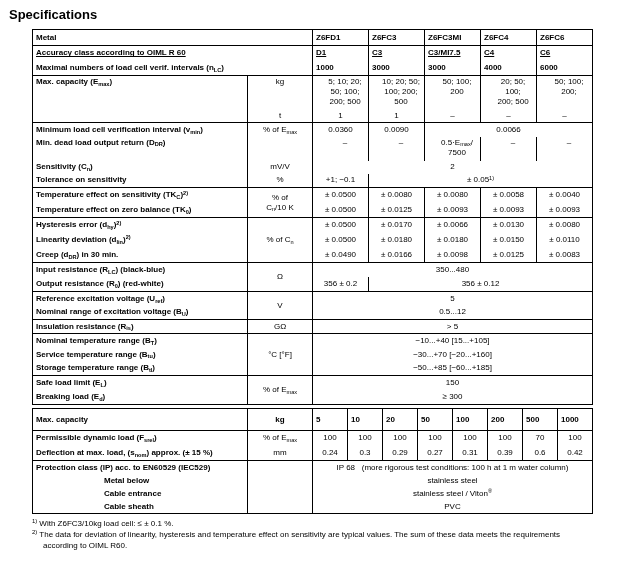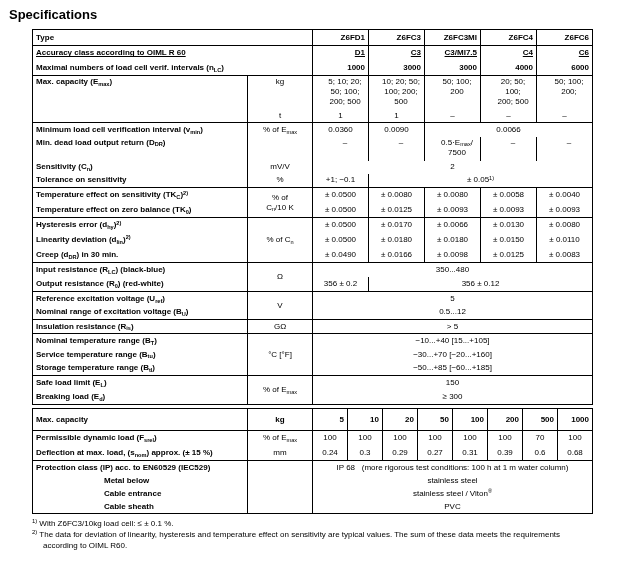--- a/index.html
+++ b/index.html
@@ -22,21 +22,21 @@
     vertical-align:middle; overflow:hidden;
   }
   tr.gt td { border-top:1px solid #000; }
   td.l, td.lt { text-align:left; font-weight:bold; }
   td.lt { vertical-align:top; }
   td.u, td.ut { text-align:center; font-weight:normal; }
   td.ut { vertical-align:top; }
   td.ub { text-align:center; font-weight:bold; }
   td.v, td.vt { text-align:center; font-weight:normal; }
   td.vt { vertical-align:top;padding-left:12px; }
-  td.b { text-align:right; font-weight:bold; }
+  td.b { text-align:left; font-weight:bold; }
   sub { font-size:70%; vertical-align:baseline; position:relative; top:0.35em; line-height:0; }
   sup { font-size:70%; vertical-align:baseline; position:relative; top:-0.45em; line-height:0; }
   .matl { display:inline-block; width:68px; }
   .footnotes { margin:5px 0 0 23px; width:556px; }
   .fn { font-size:8px; line-height:1.3; padding-left:11px; text-indent:-11px; margin:0 0 1px 0; }
   .fnm { font-size:6px; vertical-align:baseline; position:relative; top:-3px; padding-right:2px; }
 </style>
 </head>
 <body>
 
@@ -48,21 +48,21 @@
         <col style="width: 215px;">
         <col style="width: 65px;">
         <col style="width: 56px;">
         <col style="width: 56px;">
         <col style="width: 56px;">
         <col style="width: 56px;">
         <col style="width: 56px;">
       </colgroup>
       <tbody>
         <tr style="height: 16px;">
-          <td colspan="2" class="l">Type</td>
+          <td colspan="2" class="l">Metal</td>
           <td class="b">Z6FD1</td>
           <td class="b">Z6FC3</td>
           <td class="b">Z6FC3MI</td>
           <td class="b">Z6FC4</td>
           <td class="b">Z6FC6</td>
         </tr>
         <tr class="gt" style="height: 15px; text-decoration: underline;">
           <td colspan="2" class="l">Accuracy class according to OIML R 60</td>
           <td class="b">D1</td>
           <td class="b">C3</td>
@@ -253,21 +253,21 @@
         <tr style="height: 15px;">
           <td class="l">Deflection at max. load, (s<sub>nom</sub>) approx. (± 15 %)</td>
           <td class="u">mm</td>
           <td class="v">0.24</td>
           <td class="v">0.3</td>
           <td class="v">0.29</td>
           <td class="v">0.27</td>
           <td class="v">0.31</td>
           <td class="v">0.39</td>
           <td class="v">0.6</td>
-          <td class="v">0.68</td>
+          <td class="v">0.42</td>
         </tr>
         <tr class="gt" style="height: 14px;">
           <td class="l">Protection class (IP) acc. to EN60529 (IEC529)</td>
           <td class="u"></td>
           <td colspan="8" class="v">IP 68&nbsp;&nbsp;&nbsp;(more rigorous test conditions: 100 h at 1 m water column)</td>
         </tr>
         <tr style="height: 13px;">
           <td class="l"><span class="matl"></span><span>Metal below</span></td>
           <td class="u"></td>
           <td colspan="8" class="v">stainless steel</td>

